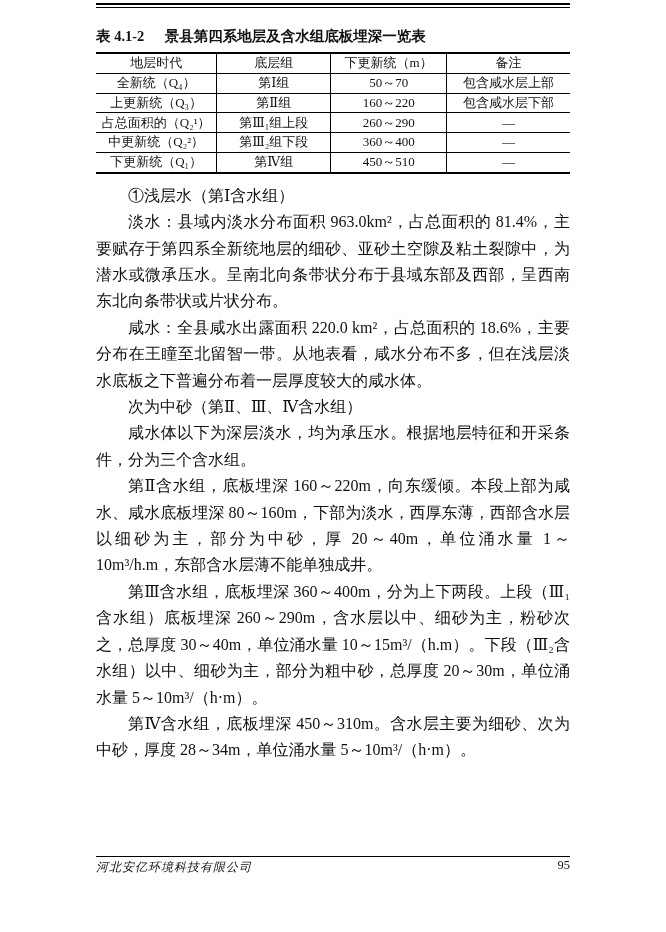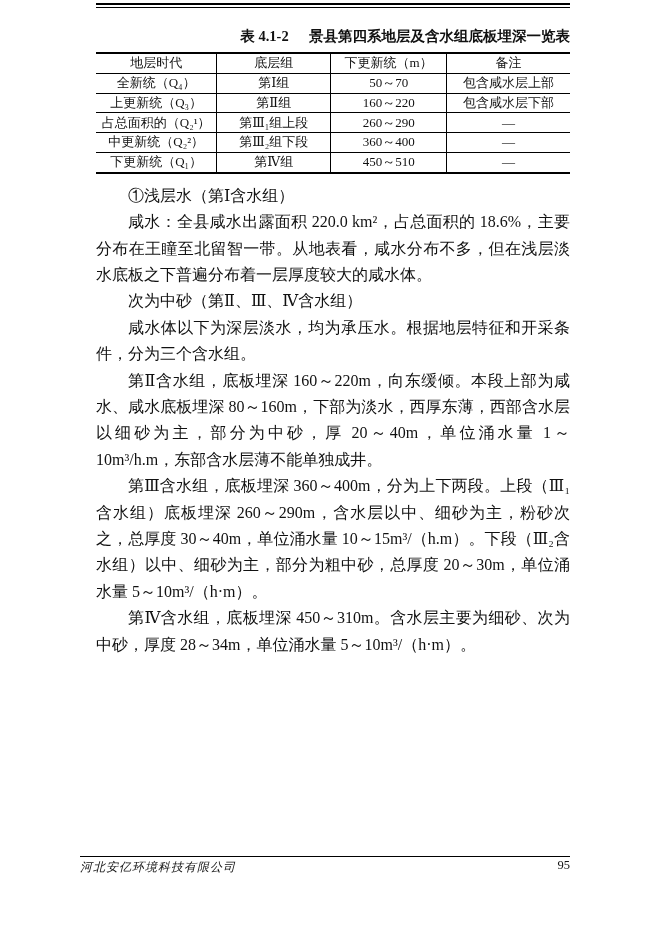--- a/index.html
+++ b/index.html
@@ -24,21 +24,21 @@
   }
   .header-rule {
     margin-top:3px;
     height:2px;
     border-top:2.4px solid #000;
     border-bottom:1.6px solid #000;
   }
   
   .table-title {
     margin-top:19px;
-    text-align:right;
+    text-align:left;
     font-weight:bold;
     font-size:14.5px;
   }
   .table-title .title-text { margin-left:1.4em; }
   
   table.strata {
     width:100%;
     margin-top:6px;
     border-collapse:collapse;
     border-top:2.2px solid #000;
@@ -61,21 +61,21 @@
     margin:0;
     text-indent:2em;
     font-size:16px;
     line-height:26.4px;
     text-align:justify;
     text-justify:inter-ideograph;
   }
   
   .doc-footer {
     position:absolute;
-    left:80px; right:96px; top:856px;
+    left:96px; right:96px; top:856px;
     border-top:1.2px solid #000;
     display:flex;
     justify-content:space-between;
     align-items:flex-start;
     padding-top:2px;
   }
   .footer-company {
     font-size:12px;
     font-style:italic;
     letter-spacing:1px;
@@ -140,20 +140,21 @@
           <td>下更新统（Q₁）</td>
           <td>第Ⅳ组</td>
           <td>450～510</td>
           <td>—</td>
         </tr>
       </tbody>
   </table>
 
   <div class="body-text">
       <p>①浅层水（第Ⅰ含水组）</p>
+      <p>淡水：县域内淡水分布面积 963.0km²，占总面积的 81.4%，主要赋存于第四系全新统地层的细砂、亚砂土空隙及粘土裂隙中，为潜水或微承压水。呈南北向条带状分布于县域东部及西部，呈西南东北向条带状或片状分布。</p>
       <p>咸水：全县咸水出露面积 220.0 km²，占总面积的 18.6%，主要分布在王瞳至北留智一带。从地表看，咸水分布不多，但在浅层淡水底板之下普遍分布着一层厚度较大的咸水体。</p>
       <p>次为中砂（第Ⅱ、Ⅲ、Ⅳ含水组）</p>
       <p>咸水体以下为深层淡水，均为承压水。根据地层特征和开采条件，分为三个含水组。</p>
       <p>第Ⅱ含水组，底板埋深 160～220m，向东缓倾。本段上部为咸水、咸水底板埋深 80～160m，下部为淡水，西厚东薄，西部含水层以细砂为主，部分为中砂，厚 20～40m，单位涌水量 1～10m³/h.m，东部含水层薄不能单独成井。</p>
       <p>第Ⅲ含水组，底板埋深 360～400m，分为上下两段。上段（Ⅲ₁含水组）底板埋深 260～290m，含水层以中、细砂为主，粉砂次之，总厚度 30～40m，单位涌水量 10～15m³/（h.m）。下段（Ⅲ₂含水组）以中、细砂为主，部分为粗中砂，总厚度 20～30m，单位涌水量 5～10m³/（h·m）。</p>
       <p>第Ⅳ含水组，底板埋深 450～310m。含水层主要为细砂、次为中砂，厚度 28～34m，单位涌水量 5～10m³/（h·m）。</p>
     </div>
 
   <div class="doc-footer">
     <span class="footer-company">河北安亿环境科技有限公司</span>

